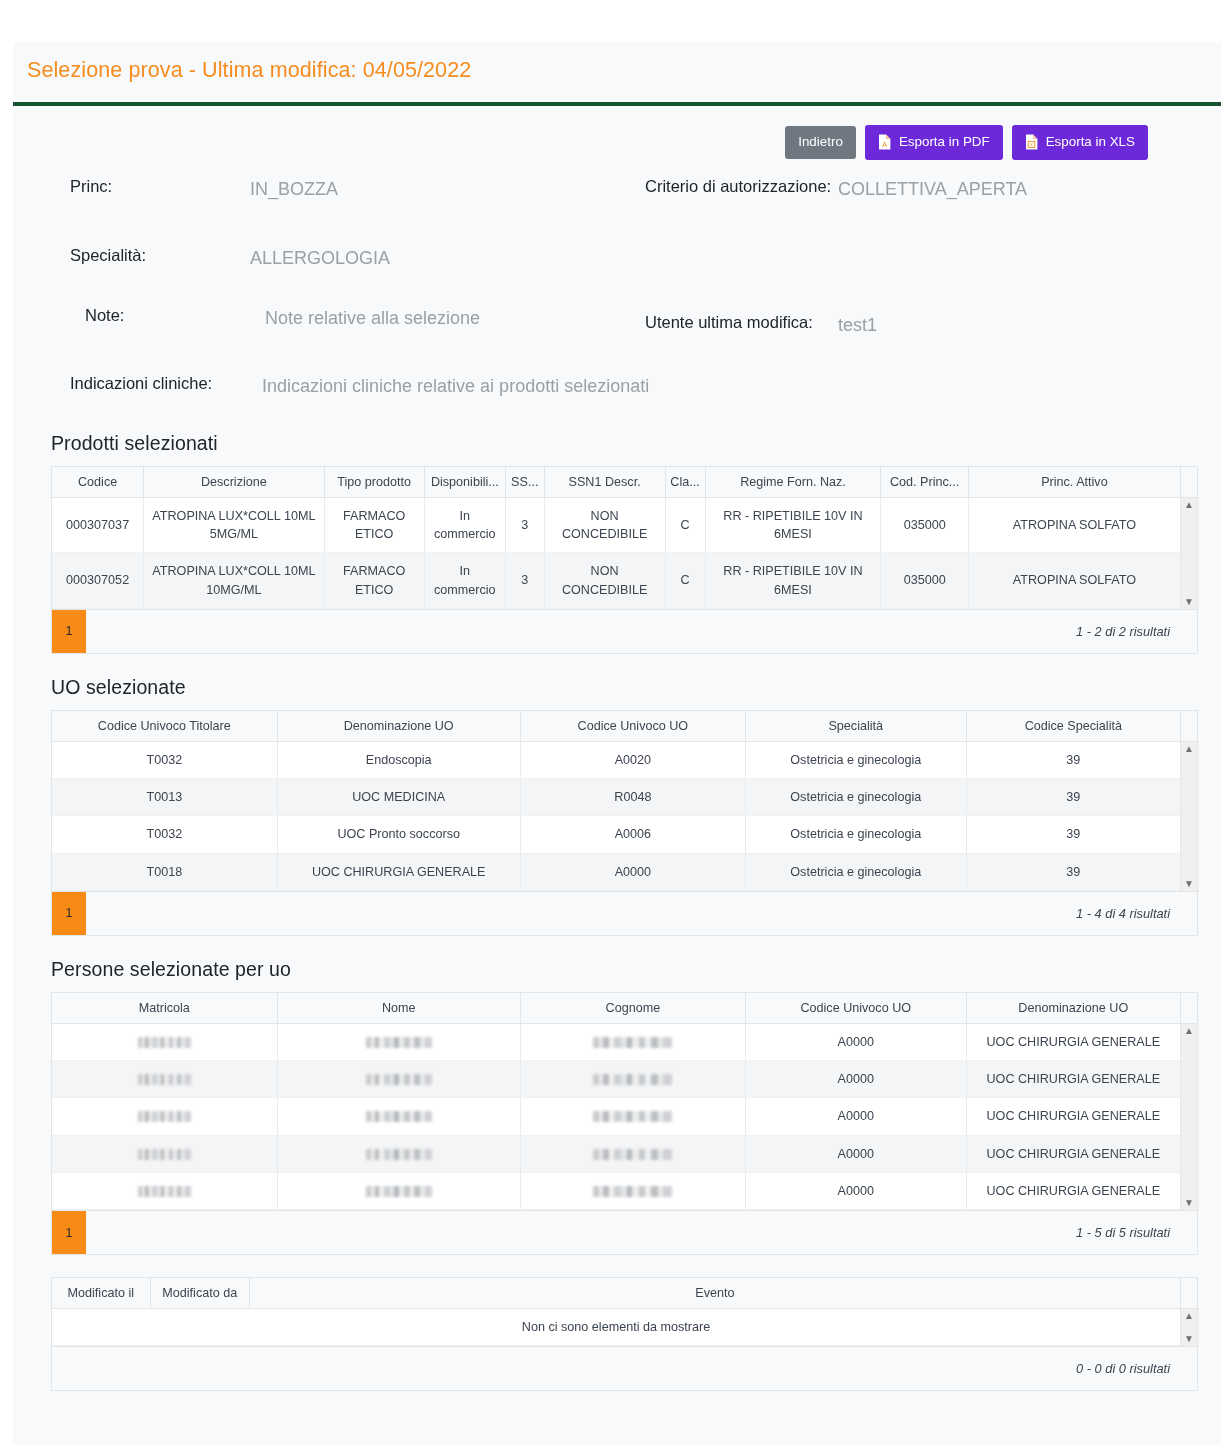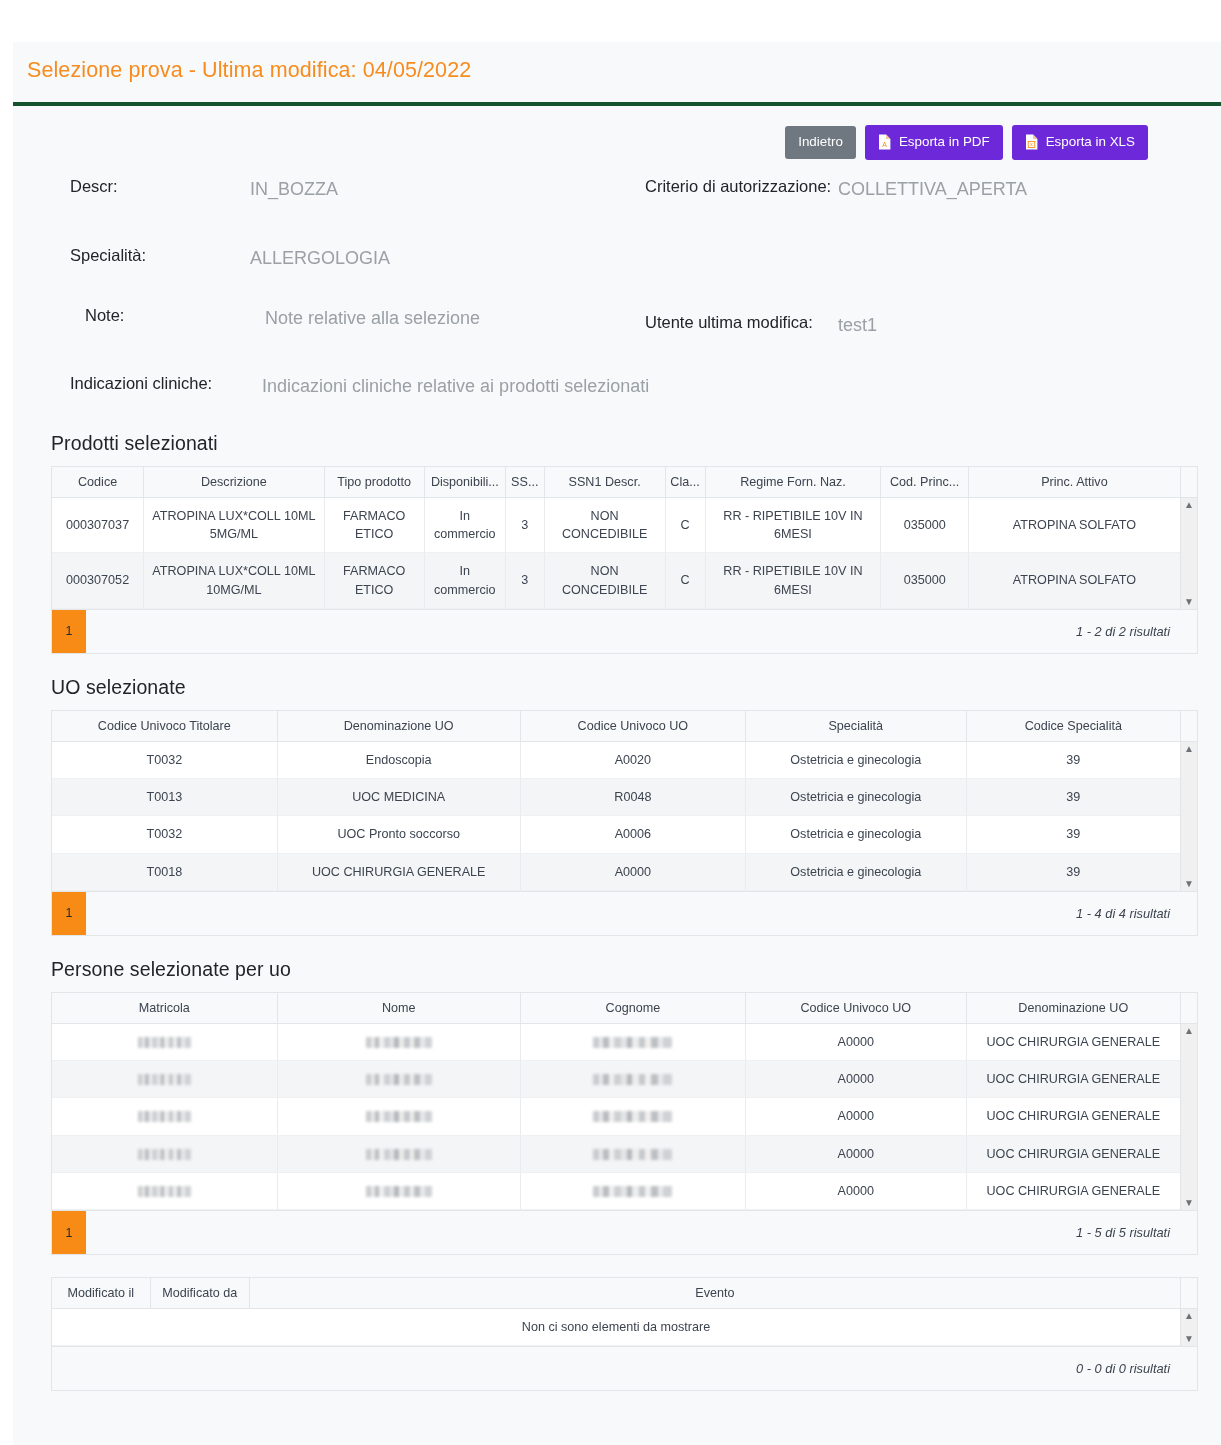--- a/index.html
+++ b/index.html
@@ -250,21 +250,21 @@
             <rect x="3.2" y="7.4" width="6.6" height="6" fill="none" stroke="#f78b15" stroke-width="0.9"></rect>
             <text x="6.5" y="12.3" font-size="5.6" font-family="Liberation Sans, sans-serif" text-anchor="middle" fill="#f78b15">x</text>
           </svg>
         </span>
         <span>Esporta in XLS</span>
       </button>
     </div>
 
     <div class="fields">
       <div class="field" id="f-stato">
-        <div class="lbl">Descr:</div>
+        <div class="lbl">Princ:</div>
         <div class="val">IN_BOZZA</div>
       </div>
       <div class="field" id="f-spec">
         <div class="lbl">Specialità:</div>
         <div class="val">ALLERGOLOGIA</div>
       </div>
       <div class="field" id="f-note">
         <div class="lbl">Note:</div>
         <div class="val">Note relative alla selezione</div>
       </div>

